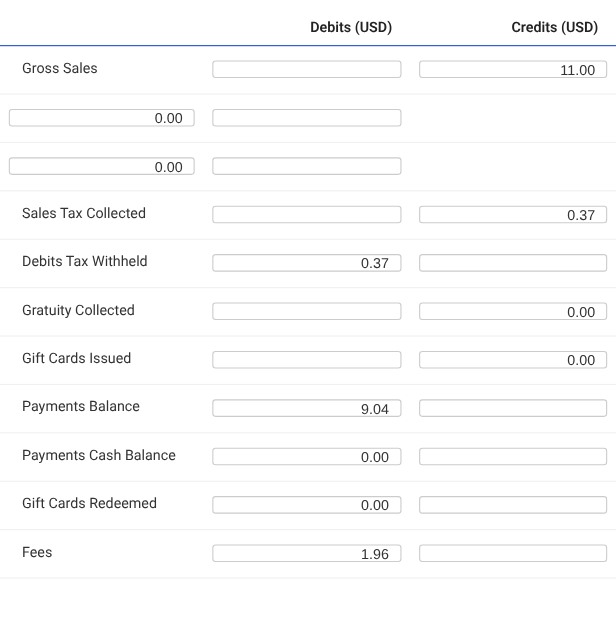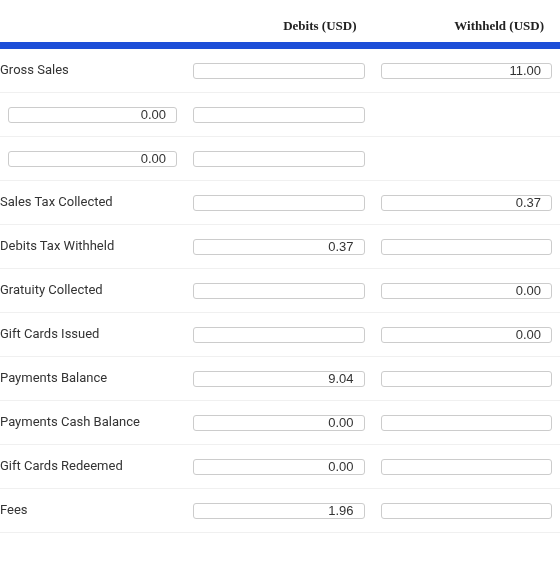--- a/index.html
+++ b/index.html
@@ -19,22 +19,21 @@
 
     .table-container {
       width: 100%;
       padding: 10px 0;
     }
 
     .table-header {
       display: grid;
       grid-template-columns: 185px 1fr 1fr;
       padding: 8px 0;
-      border-bottom: 7px solid #1d4ed8;
-      font-family: Liberation Serif, serif;
+      border-bottom: 1px solid #1d4ed8;
     }
 
     .header-cell {
       font-weight: 600;
       font-size: 13px;
       color: #222;
       text-align: right;
       padding-right: 16px;
     }
 
@@ -47,20 +46,21 @@
       grid-template-columns: 185px 1fr 1fr;
       padding: 6px 0;
       border-bottom: 1px solid #f0f0f0;
       align-items: center;
       min-height: 44px;
     }
 
     .row-label {
       font-size: 13px;
       color: #333;
+      padding-left: 20px;
       padding-right: 10px;
       line-height: 1.3;
     }
 
     .input-cell {
       padding: 2px 8px;
     }
 
     .amount-input {
       width: 100%;
@@ -79,21 +79,21 @@
       background: #fff;
     }
   </style>
 </head>
 <body>
 
 <div class="table-container">
   <div class="table-header">
     <div class="header-cell"></div>
     <div class="header-cell">Debits (USD)</div>
-    <div class="header-cell">Withheld (USD)</div>
+    <div class="header-cell">Credits (USD)</div>
   </div>
   <div id="table-body">
 
   <div class="table-row">
         <div class="row-label">Gross Sales</div>
         <div class="input-cell"><input type="text" class="amount-input empty" style=""></div>
         <div class="input-cell"><input type="text" class="amount-input" value="11.00" style=""></div>
       </div>
       <div class="table-row">
         <div class="input-cell"><input type="text" class="amount-input" value="0.00" style=""></div>

